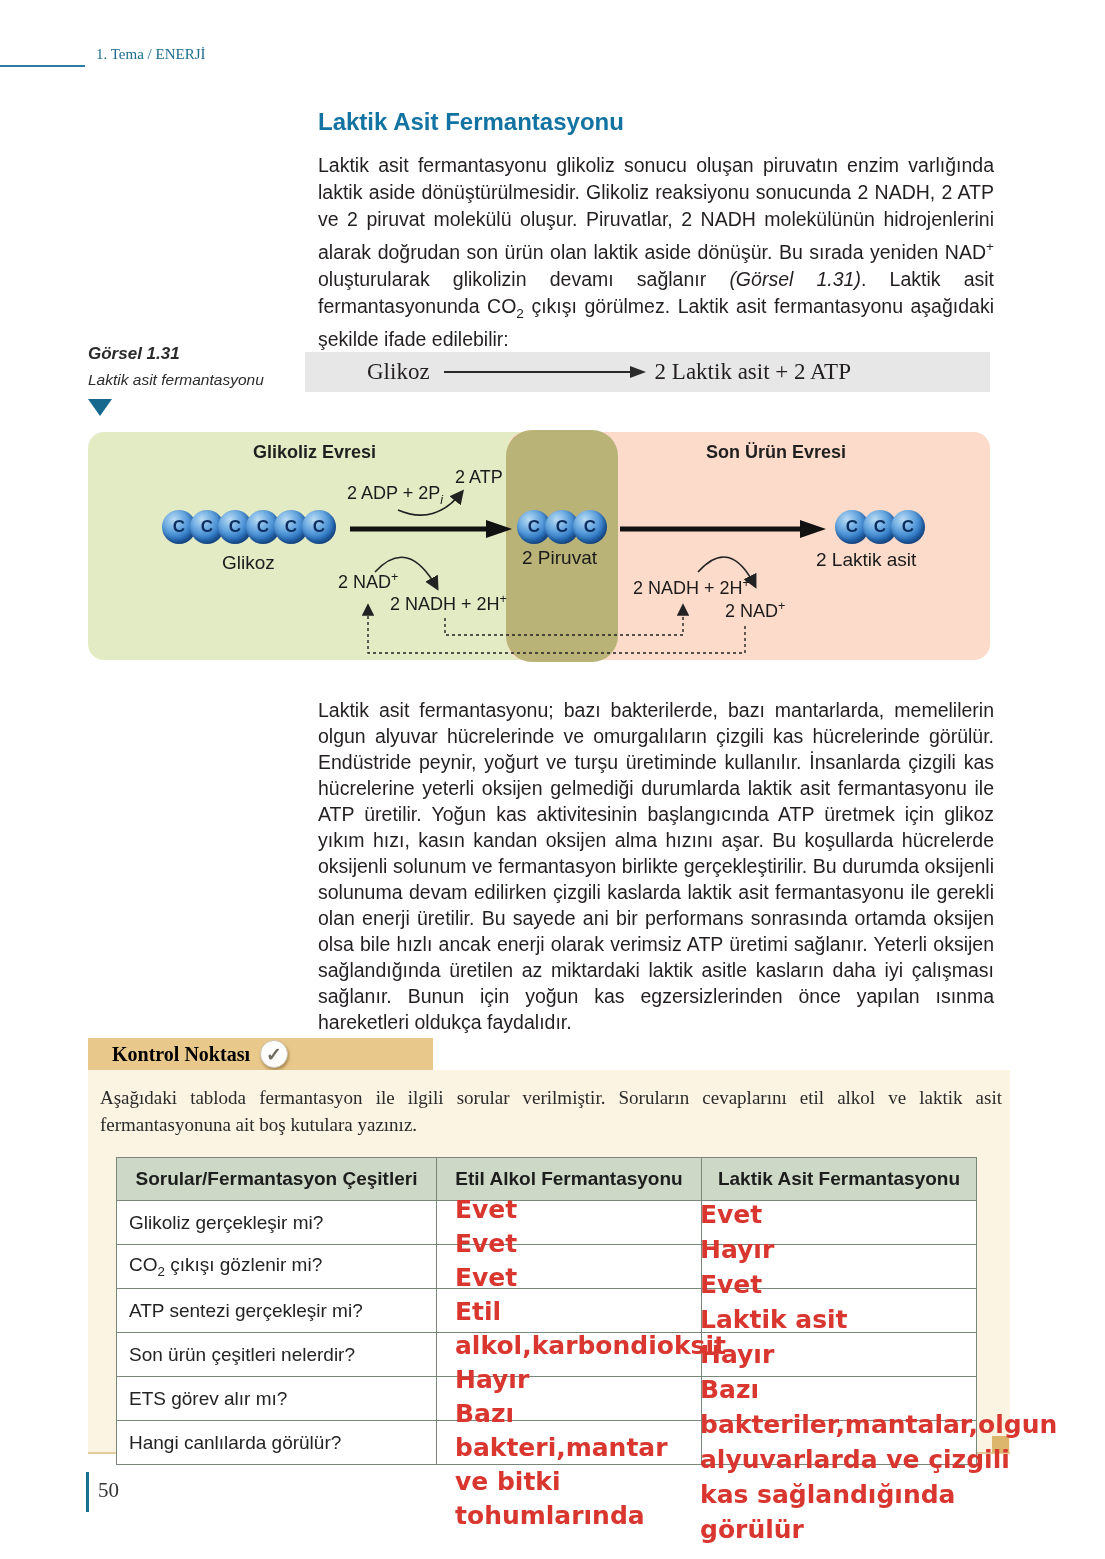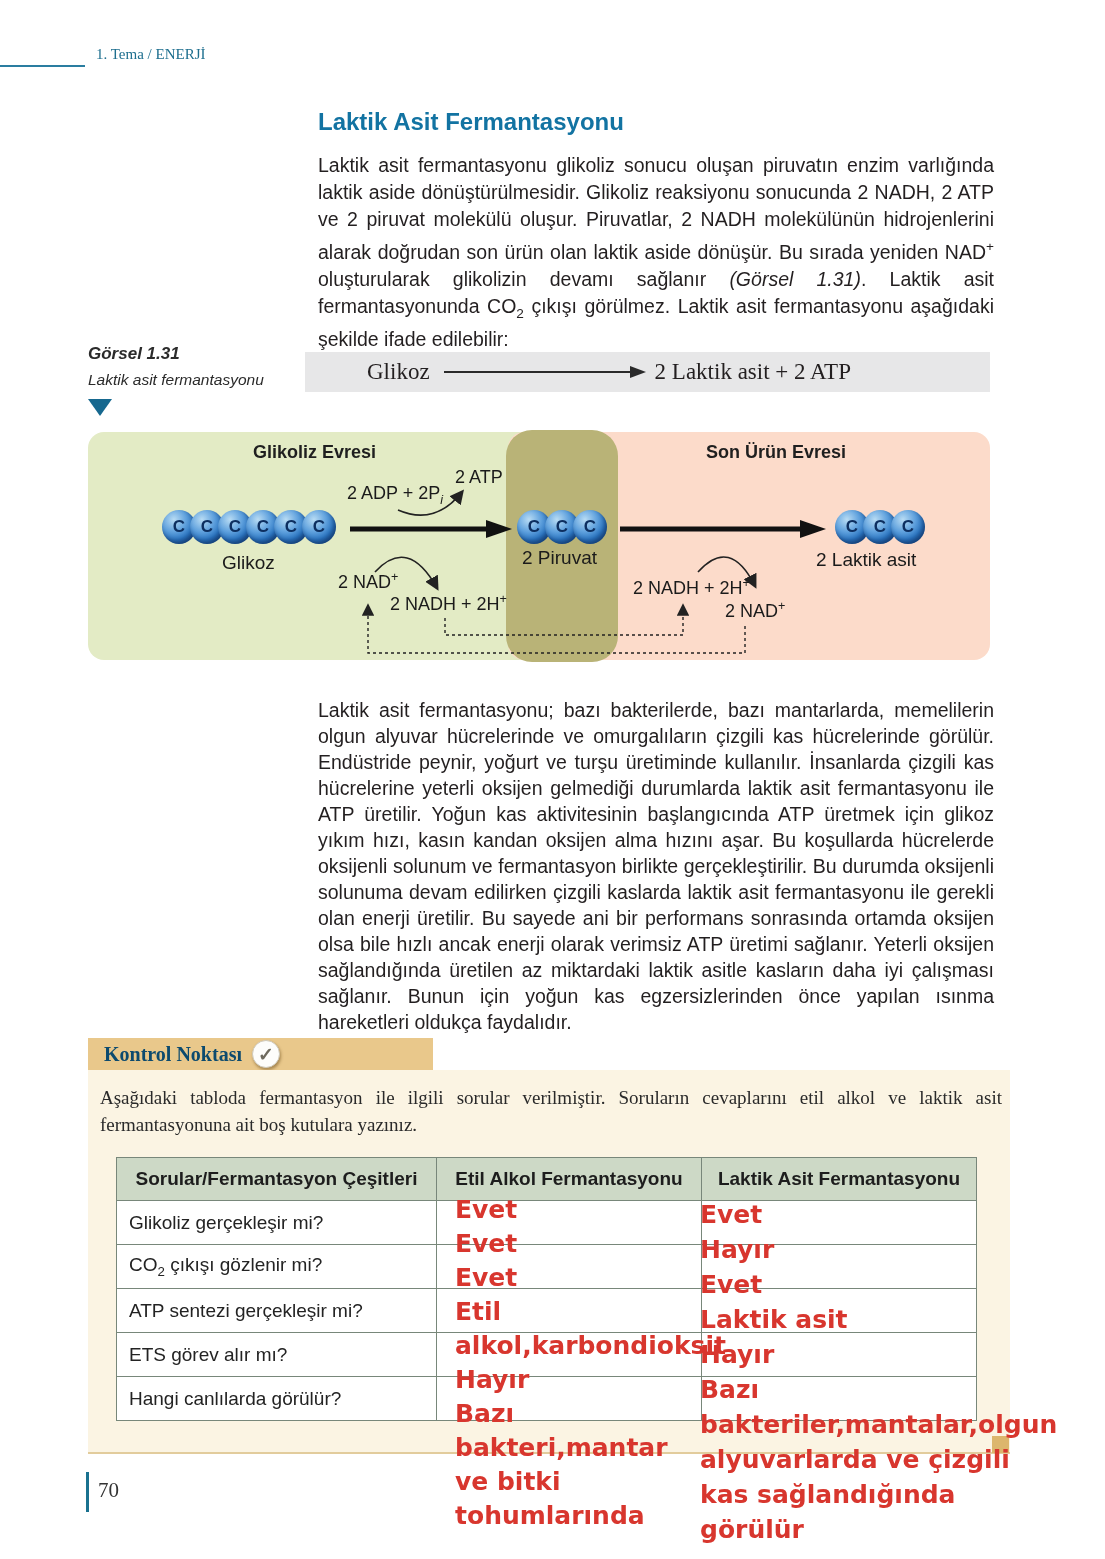--- a/index.html
+++ b/index.html
@@ -40,21 +40,21 @@
   .phase-title{position:absolute;font-size:18px;font-weight:bold;color:#1f1f1f;text-align:center;}
   .dlab{position:absolute;font-size:18px;color:#1b1b1b;white-space:nowrap;}
   .ball{position:absolute;width:34px;height:34px;border-radius:50%;
     background:radial-gradient(circle at 35% 28%, #b8dcf4 0%, #5ea0dd 38%, #2a74c0 62%, #124d92 100%);
     box-shadow:inset -2px -3px 4px rgba(0,0,30,.35);
     display:flex;align-items:center;justify-content:center;
     font-size:17px;font-weight:bold;color:#0d2f60;}
 
   
   .kn-band{left:88px;top:1038px;width:345px;height:32px;background:#e9c88b;display:flex;align-items:center;}
-  .kn-title{font-family:"Liberation Serif",serif;font-size:20px;font-weight:bold;color:#0c4a6e;margin-left:16px;}
+  .kn-title{font-family:"Liberation Serif",serif;font-size:20px;font-weight:bold;color:#000000;margin-left:24px;}
   .kn-check{width:26px;height:26px;border-radius:50%;background:#fdfdfb;margin-left:10px;
     box-shadow:1px 2px 3px rgba(90,60,10,.45);border:1px solid #cfc9ba;
     display:flex;align-items:center;justify-content:center;
     font-size:19px;font-weight:bold;color:#6e6a5e;}
   .kn-panel{left:88px;top:1070px;width:922px;height:382px;background:#fbf4e3;border-bottom:2px solid #e2cc9c;}
   .kn-intro{left:100px;top:1084px;width:902px;font-family:"Liberation Serif",serif;font-size:19px;line-height:27px;color:#2a2a2a;text-align:justify;}
 
   
   .ktable{left:116px;top:1157px;width:860px;border-collapse:collapse;table-layout:fixed;background:#ffffff;}
   .ktable th,.ktable td{border:1.6px solid #78877a;}
@@ -204,20 +204,25 @@
     <td><span>CO</span><sub>2</sub><span> çıkışı gözlenir mi?</span></td>
     <td></td>
     <td></td>
   </tr>
   <tr>
     <td>ATP sentezi gerçekleşir mi?</td>
     <td></td>
     <td></td>
   </tr>
   <tr>
+    <td>Son ürün çeşitleri nelerdir?</td>
+    <td></td>
+    <td></td>
+  </tr>
+  <tr>
     <td>ETS görev alır mı?</td>
     <td></td>
     <td></td>
   </tr>
   <tr>
     <td>Hangi canlılarda görülür?</td>
     <td></td>
     <td></td>
   </tr>
 </tbody>
@@ -234,13 +239,13 @@
 <div class="abs ans ans-laktik">
   <div>Evet</div>
   <div>Hayır</div>
   <div>Evet</div>
   <div>Laktik asit</div>
   <div>Hayır</div>
   <div>Bazı bakteriler,mantalar,olgun alyuvarlarda ve çizgili kas sağlandığında görülür</div>
 </div>
 
 <div class="abs foot-bar"></div>
-<div class="abs foot-num">70</div>
+<div class="abs foot-num">50</div>
 
 </body></html>

